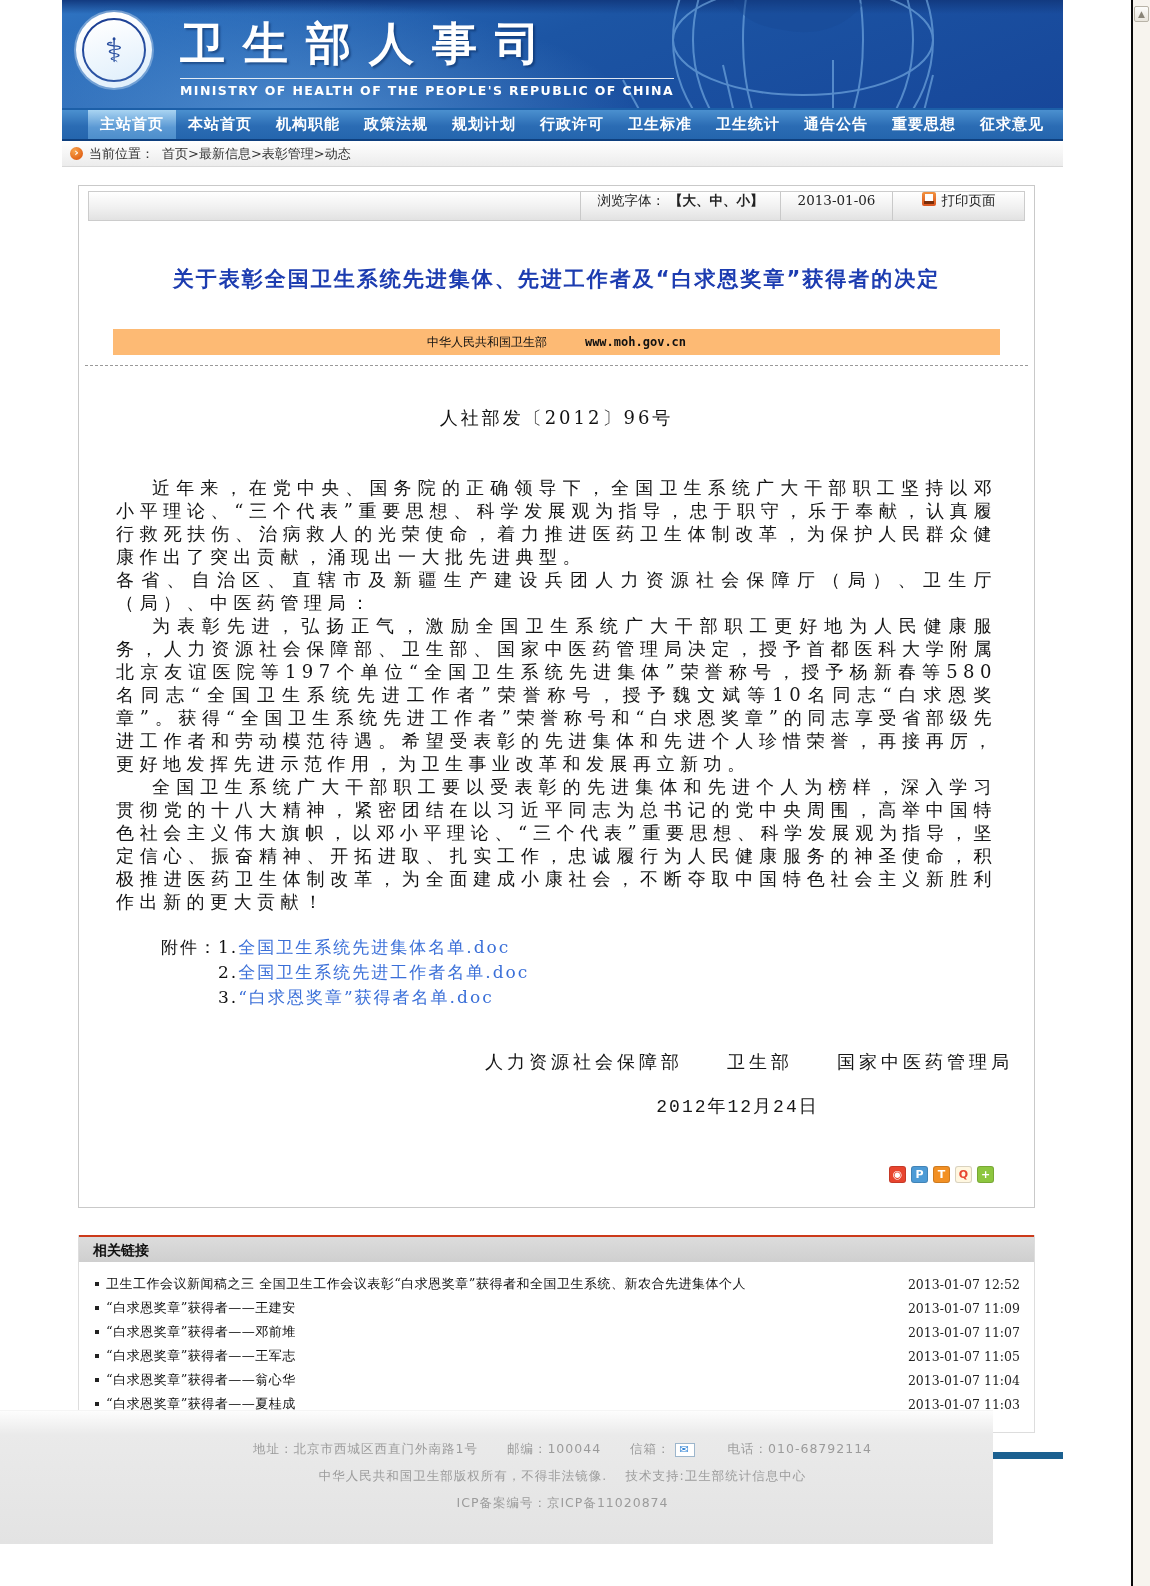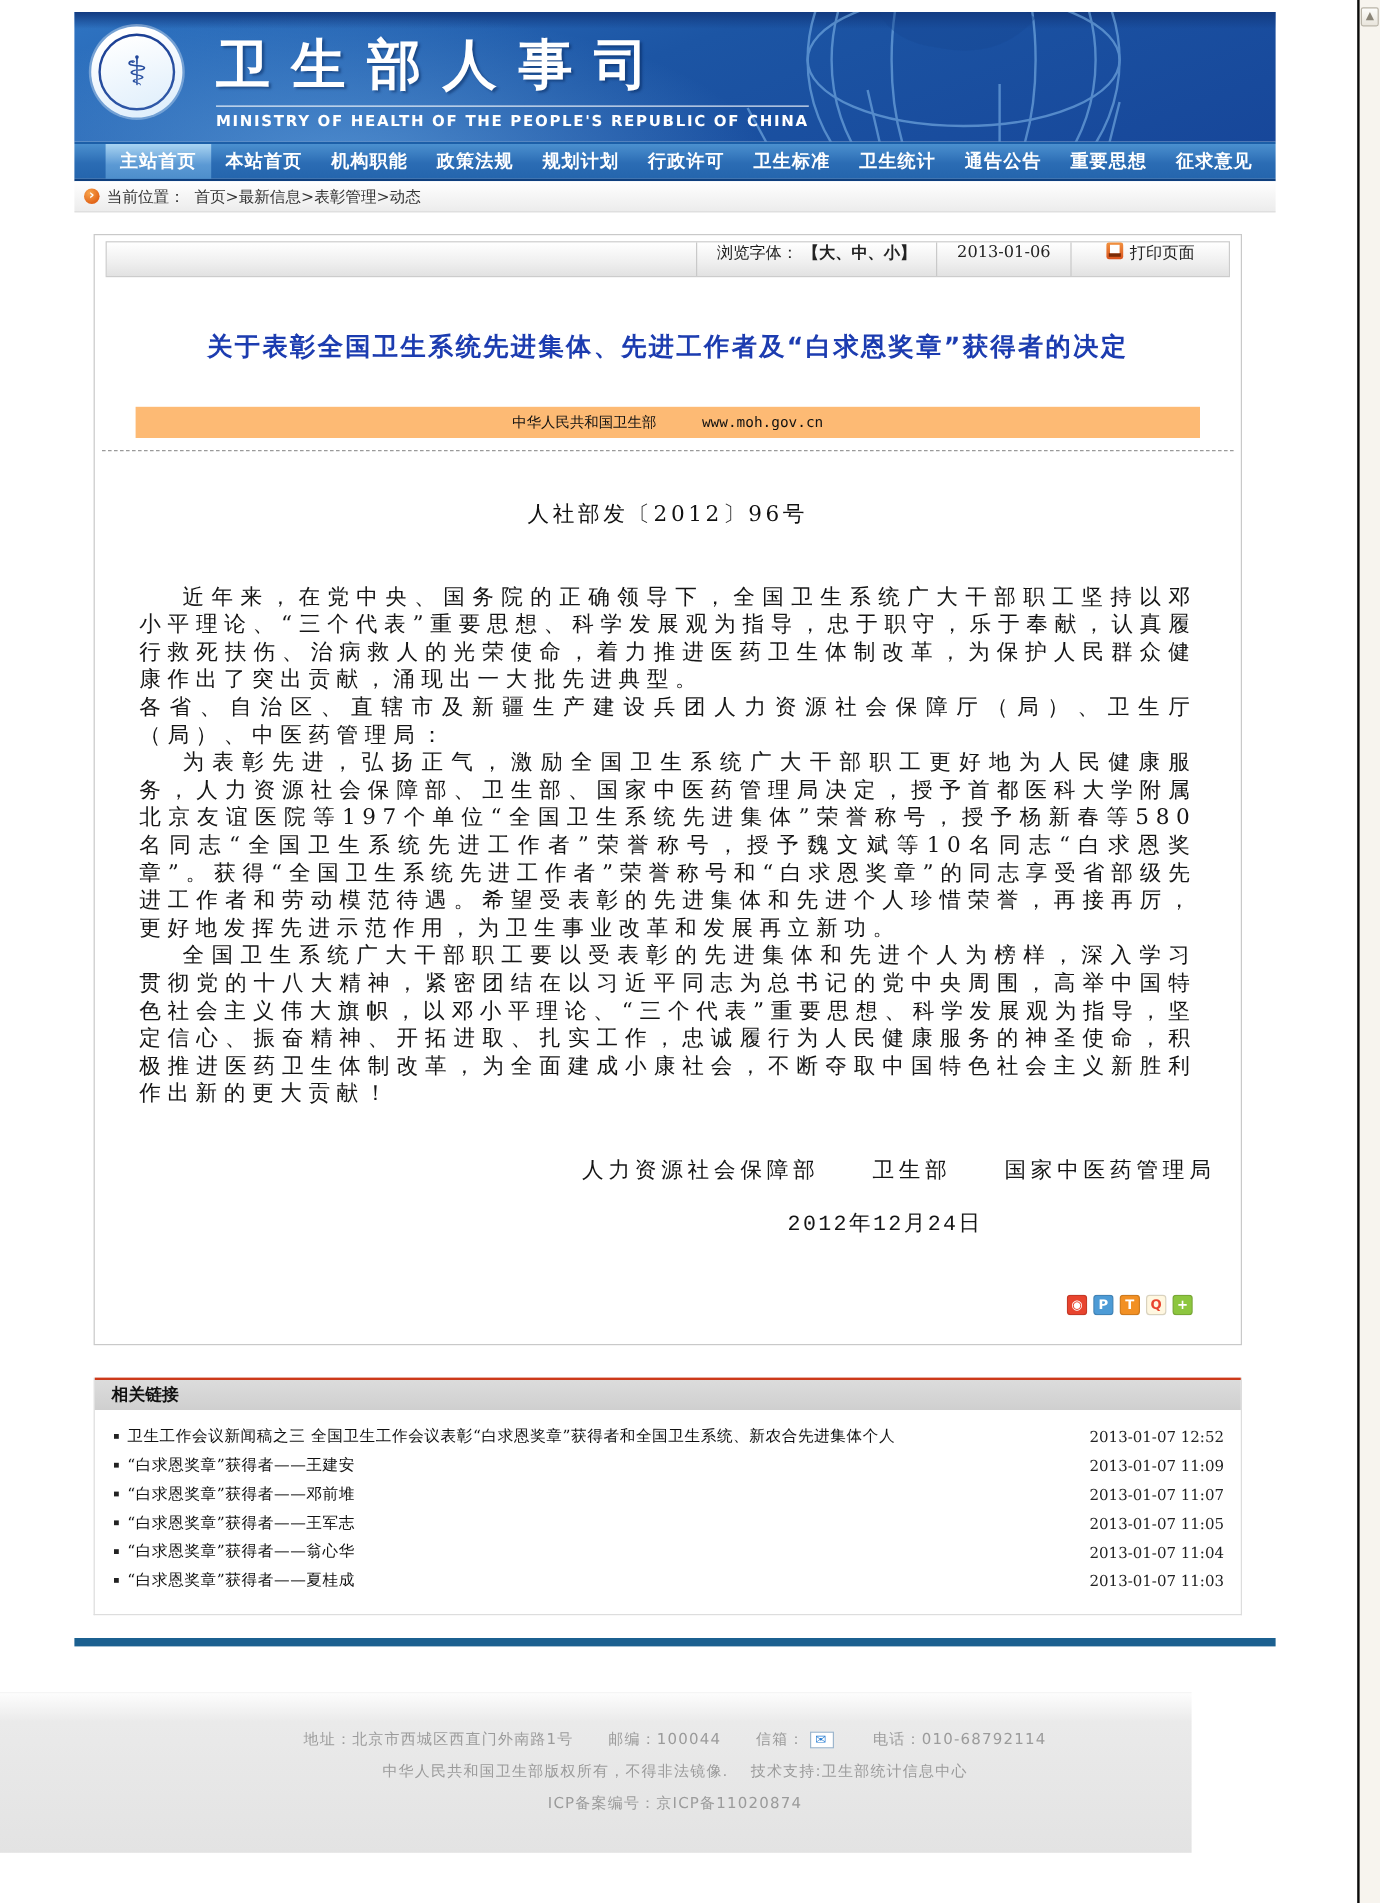--- a/index.html
+++ b/index.html
@@ -8,21 +8,21 @@
          font-family:"DejaVu Sans", sans-serif; }
 
   
   .scrollbar { position:absolute; top:0; right:0; width:19px; height:1586px;
                background:#f7f4ee; border-left:2px solid #0a0a0a; }
   .scroll-btn { width:15px; height:16px; margin:6px auto 0; background:linear-gradient(#fdfdfb,#e9e5dc);
                 border:1px solid #b9b4a8; border-radius:2px; font-size:9px; color:#8a8578;
                 text-align:center; line-height:14px; }
 
   
-  .page { position:absolute; left:62px; top:10px; width:1001px; }
+  .page { position:absolute; left:62px; top:0; width:1001px; }
 
   
   .header { position:relative; height:108px; overflow:hidden;
             background:linear-gradient(160deg,#2f74c2 0%, #1c55a4 45%, #17479a 100%); }
   .header::before { content:""; position:absolute; left:0; top:0; right:0; height:14px;
             background:linear-gradient(#123a80, rgba(18,58,128,0)); }
   .header::after { content:""; position:absolute; left:-120px; bottom:-150px; width:700px; height:260px;
             border-radius:50%; background:radial-gradient(ellipse at center, rgba(120,185,240,.55), rgba(120,185,240,0) 70%); }
   .globe-svg { position:absolute; right:40px; top:-40px; opacity:.6; }
   .emblem { position:absolute; left:14px; top:12px; width:76px; height:76px; border-radius:50%;
@@ -64,21 +64,21 @@
   .fs-options { font-weight:bold; margin-left:4px; cursor:pointer; }
   .print-icon { width:14px; height:14px; border-radius:2px; margin-right:6px; position:relative;
                 background:linear-gradient(#f2923f,#d9531e); }
   .print-icon::after { content:""; position:absolute; left:3px; top:2px; width:8px; height:7px; background:#fff; }
   .print-icon::before { content:""; position:absolute; left:2px; bottom:2px; width:10px; height:3px; background:#7a2c08; }
 
   .article-title { margin:44px 60px 0; text-align:center; color:#1c3cb0; font-size:21px;
                    font-weight:bold; letter-spacing:2px; }
   .source-bar { margin:36px 34px 0; height:26px; background:#fdba74; display:flex;
                 align-items:center; justify-content:center; gap:38px; font-size:12px; color:#111; }
-  .source-url { font-family:"DejaVu Sans Mono", monospace; font-weight:normal; font-size:12px; }
+  .source-url { font-family:"DejaVu Sans Mono", monospace; font-weight:bold; font-size:12px; }
   .dashed-sep { margin:10px 6px 0; border-bottom:1px dashed #9a9a9a; }
   .doc-number { margin-top:40px; text-align:center; font-family:"DejaVu Serif", serif;
                 font-size:18px; letter-spacing:3px; color:#111; }
   .article-body { margin:46px 37px 0; font-family:"DejaVu Serif", serif; font-size:18px;
                   line-height:23px; letter-spacing:5.5px; text-align:justify; color:#151515; }
   .para.indent { text-indent:2em; }
 
   .attachments { margin:22px 0 0 82px; display:flex; font-family:"DejaVu Serif", serif;
                  font-size:17px; letter-spacing:2px; line-height:25px; }
   .att-label { color:#111; }
@@ -192,20 +192,28 @@
 
     <div class="doc-number">人社部发〔2012〕96号</div>
 
     <div class="article-body">
         <p class="para indent">近年来，在党中央、国务院的正确领导下，全国卫生系统广大干部职工坚持以邓小平理论、“三个代表”重要思想、科学发展观为指导，忠于职守，乐于奉献，认真履行救死扶伤、治病救人的光荣使命，着力推进医药卫生体制改革，为保护人民群众健康作出了突出贡献，涌现出一大批先进典型。</p>
         <p class="para">各省、自治区、直辖市及新疆生产建设兵团人力资源社会保障厅（局）、卫生厅（局）、中医药管理局：</p>
         <p class="para indent">为表彰先进，弘扬正气，激励全国卫生系统广大干部职工更好地为人民健康服务，人力资源社会保障部、卫生部、国家中医药管理局决定，授予首都医科大学附属北京友谊医院等197个单位“全国卫生系统先进集体”荣誉称号，授予杨新春等580名同志“全国卫生系统先进工作者”荣誉称号，授予魏文斌等10名同志“白求恩奖章”。获得“全国卫生系统先进工作者”荣誉称号和“白求恩奖章”的同志享受省部级先进工作者和劳动模范待遇。希望受表彰的先进集体和先进个人珍惜荣誉，再接再厉，更好地发挥先进示范作用，为卫生事业改革和发展再立新功。</p>
         <p class="para indent">全国卫生系统广大干部职工要以受表彰的先进集体和先进个人为榜样，深入学习贯彻党的十八大精神，紧密团结在以习近平同志为总书记的党中央周围，高举中国特色社会主义伟大旗帜，以邓小平理论、“三个代表”重要思想、科学发展观为指导，坚定信心、振奋精神、开拓进取、扎实工作，忠诚履行为人民健康服务的神圣使命，积极推进医药卫生体制改革，为全面建成小康社会，不断夺取中国特色社会主义新胜利作出新的更大贡献！</p>
       </div>
 
+    <div class="attachments">
+      <div class="att-label">附件：</div>
+      <div class="att-list">
+          <div class="att-item"><span class="att-num">1.</span><a class="att-link">全国卫生系统先进集体名单.doc</a></div>
+          <div class="att-item"><span class="att-num">2.</span><a class="att-link">全国卫生系统先进工作者名单.doc</a></div>
+          <div class="att-item"><span class="att-num">3.</span><a class="att-link">“白求恩奖章”获得者名单.doc</a></div>
+        </div>
+    </div>
 
     <div class="signature-block">
       <div class="signature-line">人力资源社会保障部　　卫生部　　国家中医药管理局</div>
       <div class="signature-date">2012年12月24日</div>
     </div>
 
     <div class="share-row">
         <span class="share-icon" style="background: rgb(232, 68, 46); color: rgb(255, 255, 255);">◉</span>
         <span class="share-icon" style="background: rgb(77, 155, 214); color: rgb(255, 255, 255);">P</span>
         <span class="share-icon" style="background: rgb(242, 144, 36); color: rgb(255, 255, 255);">T</span>

